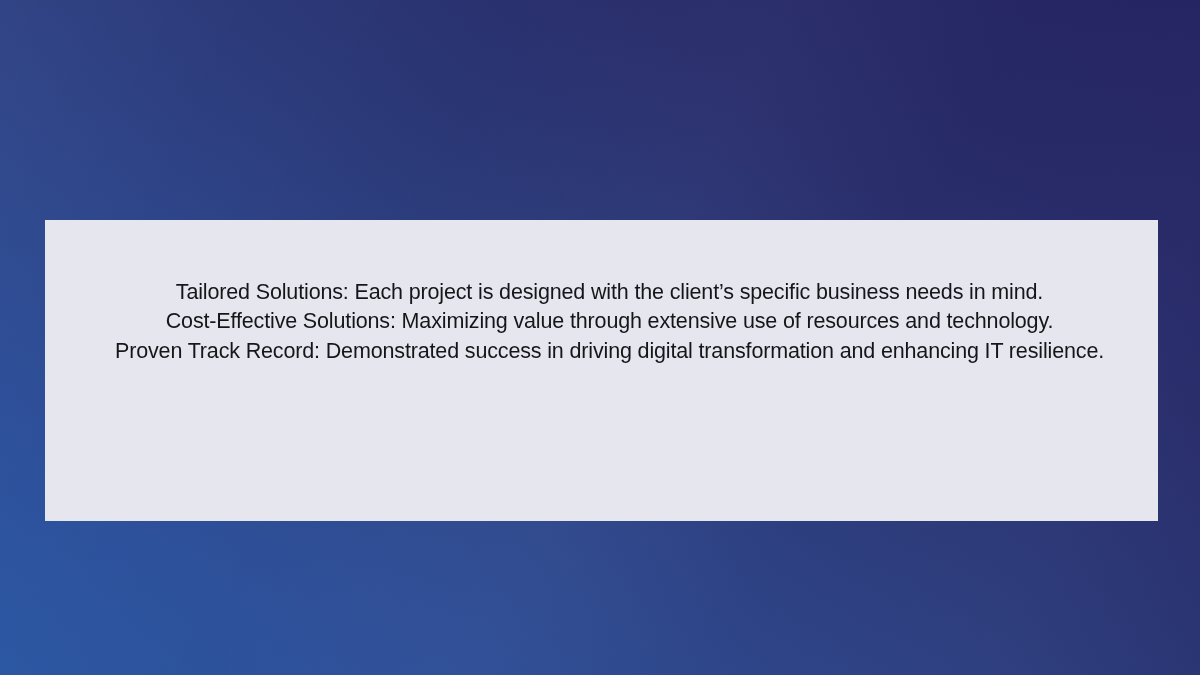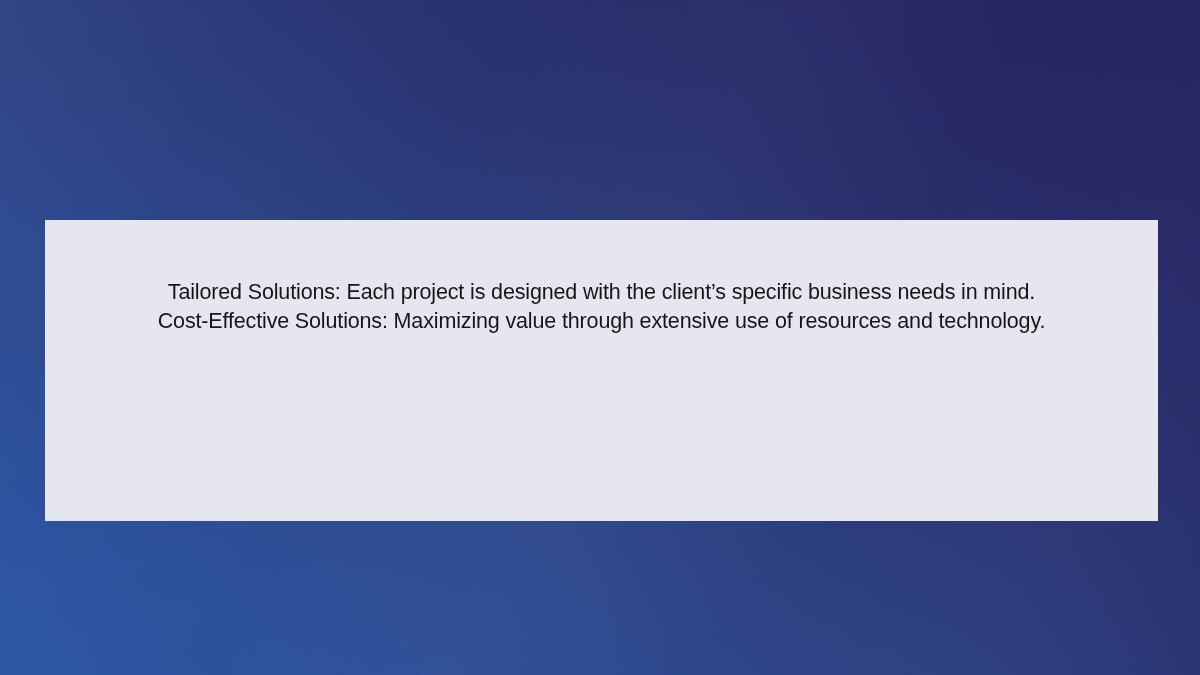--- a/index.html
+++ b/index.html
@@ -86,21 +86,21 @@
     top: 220px;
     width: 1113px;
     height: 301px;
     box-sizing: border-box;
     background: #e6e7ee;
     border-radius: 0;
   }
 
   .card-body {
     position: absolute;
-    left: 0;
+    left: 8px;
     top: 58px;
     width: 1113px;
     padding: 0 22px;
     box-sizing: border-box;
     text-align: center;
     font-family: "Liberation Sans", "DejaVu Sans", sans-serif;
     font-size: 21.5px;
     line-height: 29.4px;
     letter-spacing: -0.15px;
     color: #15161a;
@@ -118,16 +118,17 @@
 <div class="slide">
 
   <div class="slide-texture"></div>
   <div class="slide-vignette"></div>
 
 
   <div class="content-card">
     <div class="card-body">
       <span class="bullet-line">Tailored Solutions: Each project is designed with the client’s specific business needs in mind.</span>
       <span class="bullet-line">Cost-Effective Solutions: Maximizing value through extensive use of resources and technology.</span>
+      <span class="bullet-line">Proven Track Record: Demonstrated success in driving digital transformation and enhancing IT resilience.</span>
     </div>
   </div>
 
 </div>
 
 </body></html>

